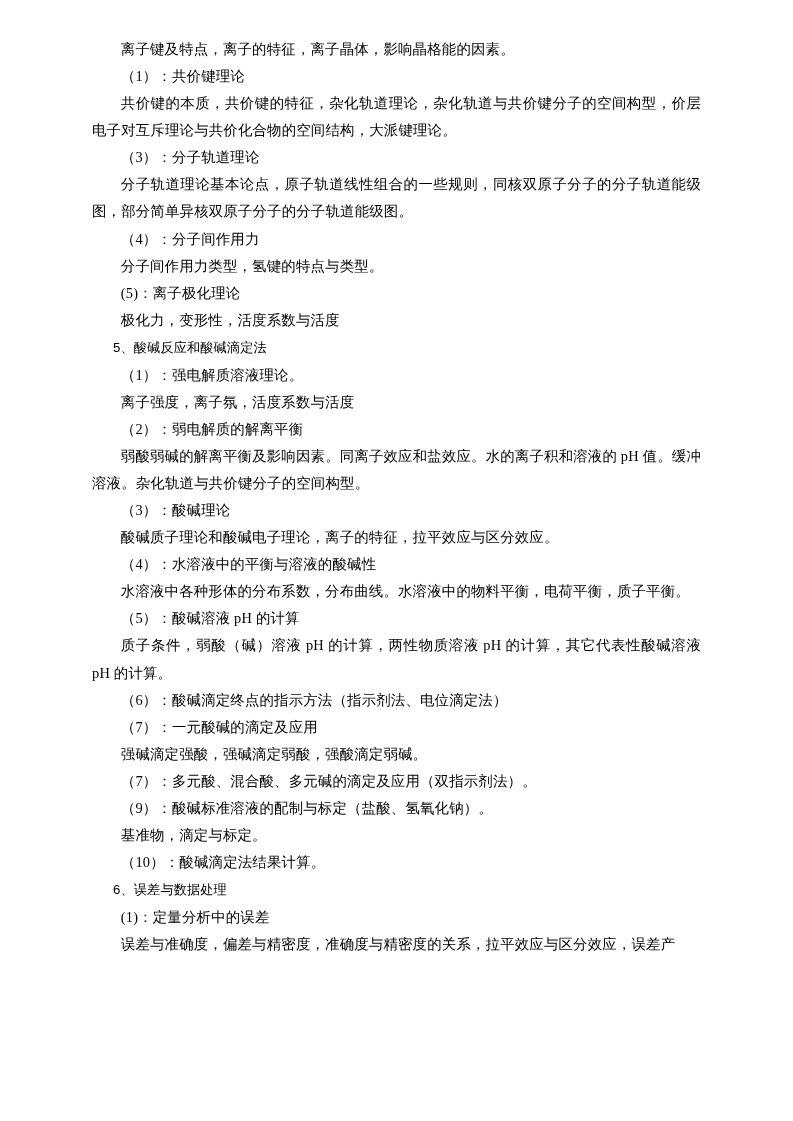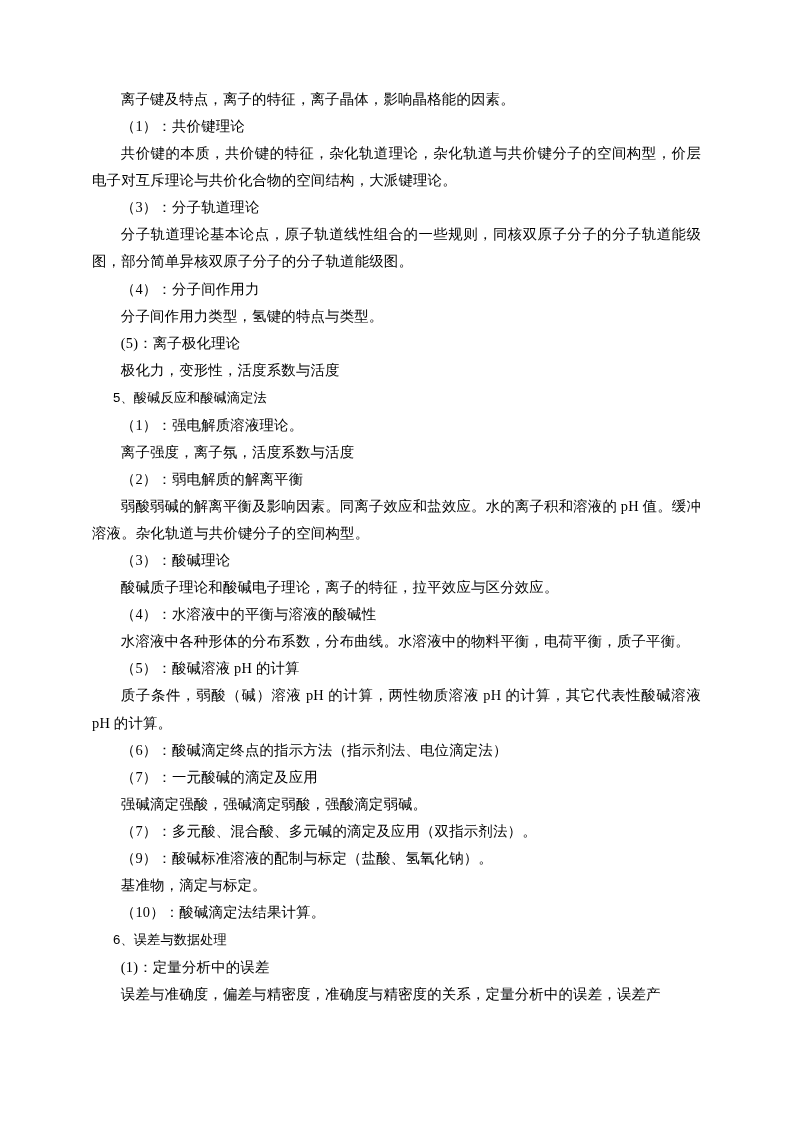--- a/index.html
+++ b/index.html
@@ -7,21 +7,21 @@
     padding: 0;
     background: #f2f2f2;
   }
   .page {
     width: 793px;
     height: 1121px;
     background: #ffffff;
     margin: 0 auto;
     position: relative;
     box-sizing: border-box;
-    padding: 86px 92px 70px 92px;
+    padding: 36px 92px 70px 92px;
     font-family: "Liberation Serif", "DejaVu Serif", serif;
     color: #000000;
     overflow: hidden;
   }
   .doc-body {
     font-size: 14.4px;
     line-height: 1.88;
   }
   p.line {
     margin: 0;
@@ -74,16 +74,16 @@
     <p class="line indent2">（7）：一元酸碱的滴定及应用</p>
     <p class="line indent2">强碱滴定强酸，强碱滴定弱酸，强酸滴定弱碱。</p>
     <p class="line indent2">（7）：多元酸、混合酸、多元碱的滴定及应用（双指示剂法）。</p>
     <p class="line indent2">（9）：酸碱标准溶液的配制与标定（盐酸、氢氧化钠）。</p>
     <p class="line indent2">基准物，滴定与标定。</p>
     <p class="line indent2">（10）：酸碱滴定法结果计算。</p>
 
     <p class="line heading">6、误差与数据处理</p>
 
     <p class="line indent2">(1)：定量分析中的误差</p>
-    <p class="line indent2">误差与准确度，偏差与精密度，准确度与精密度的关系，定量分析中的误差，误差产</p>
+    <p class="line indent2">误差与准确度，偏差与精密度，准确度与精密度的关系，拉平效应与区分效应，误差产</p>
 
   </div>
 </div>
 
 </body></html>

